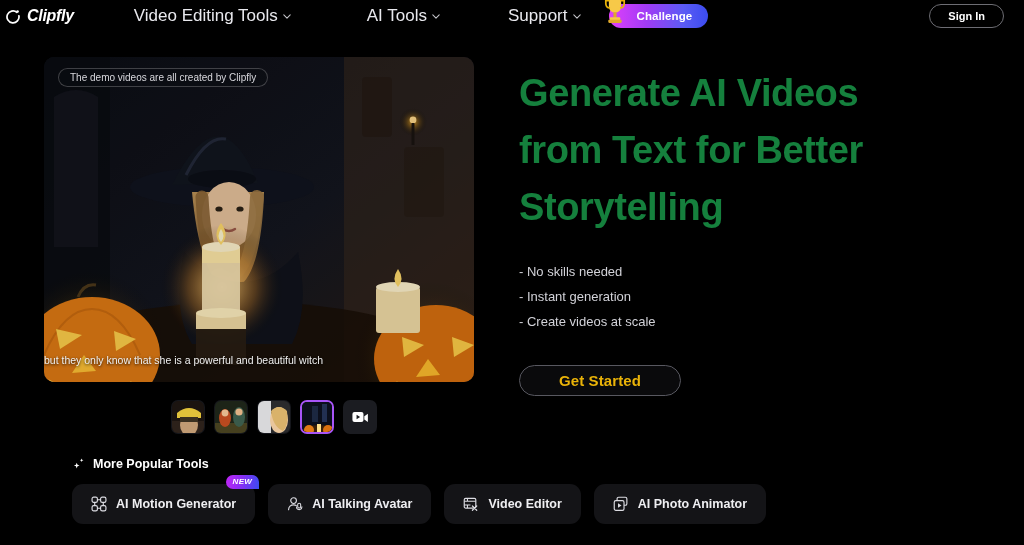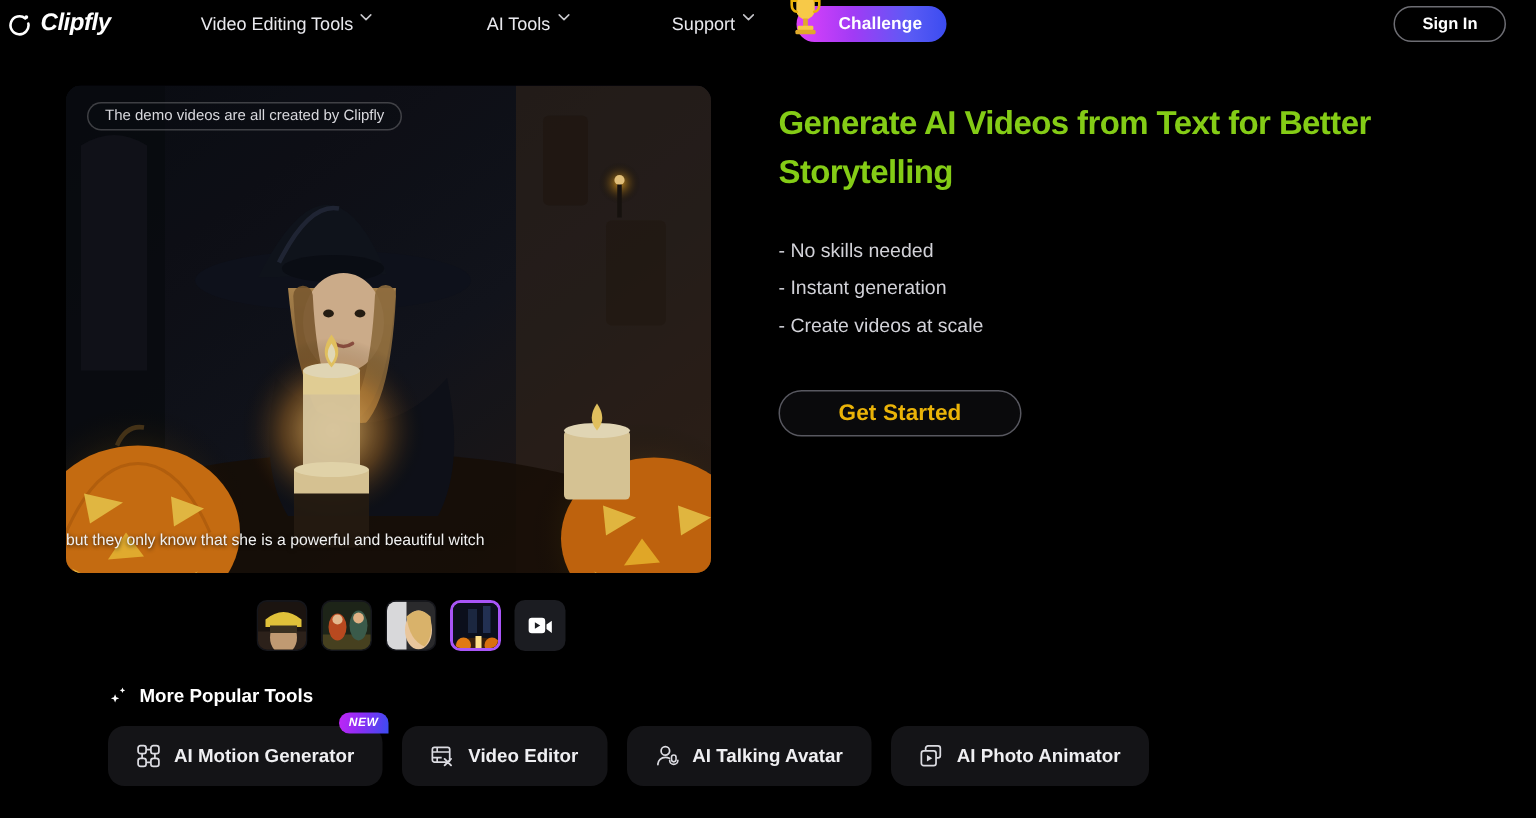--- a/index.html
+++ b/index.html
@@ -24,22 +24,22 @@
     display: flex; align-items: center; gap: 6px;
     margin-right: 46px;
   }
   .logo-mark { width: 15px; height: 15px; display: block; }
   .logo-text {
     font-size: 16px; font-weight: 700; font-style: italic;
     color: #fff; letter-spacing: -0.3px;
   }
   .nav-links { display: flex; align-items: center; gap: 0; }
   .nav-item {
-    display: flex; align-items: flex-start; gap: 5px;
-    color: #e9e9ee; font-size: 12px; font-weight: 400;
+    display: flex; align-items: center; gap: 5px;
+    color: #e9e9ee; font-size: 17px; font-weight: 400;
     padding: 5px 14px; cursor: pointer; white-space: nowrap;
   }
   .chev { width: 8px; height: 5px; display: block; opacity: .85; }
   .challenge {
     display: flex; align-items: center;
     margin-left: 14px; position: relative; cursor: pointer;
     height: 35px;
   }
   .challenge-pill {
     background: linear-gradient(90deg, #e040fb 0%, #a13bf5 38%, #5b5bf5 75%, #3b4cf0 100%);
@@ -108,21 +108,21 @@
   .thumb.active { border: 2px solid #a855f7; }
   .thumb-more {
     width: 34px; height: 34px; border-radius: 7px;
     background: #1b1c21; display: flex; align-items: center;
     justify-content: center; cursor: pointer;
   }
 
   
   .hero-right { padding-left: 45px; padding-top: 8px; }
   .headline {
-    color: #84cc16; font-size: 22px; font-weight: 700;
+    color: #15803d; font-size: 38px; font-weight: 700;
     line-height: 1.5; letter-spacing: -0.4px;
     max-width: 400px;
   }
   .bullets { margin-top: 23px; }
   .bullet {
     color: #d2d2d8; font-size: 13px;
     line-height: 25px; white-space: nowrap;
   }
   .cta {
     margin-top: 31px;
@@ -397,35 +397,35 @@
         <rect x="1.2" y="10.8" width="6" height="6" rx="1.8" stroke="#dcdce2" stroke-width="1.3" fill="none"></rect>
         <rect x="10.8" y="10.8" width="6" height="6" rx="1.8" stroke="#dcdce2" stroke-width="1.3" fill="none"></rect>
         <path d="M7.2 4.2h3.6M7.2 13.8h3.6M4.2 7.2v3.6M13.8 7.2v3.6" stroke="#dcdce2" stroke-width="1.3"></path>
       </svg>
       <span>AI Motion Generator</span>
       <span class="new-badge">NEW</span>
     </div>
 
     <div class="tool">
       <svg class="ti" viewBox="0 0 18 18">
-        <rect x="1.4" y="2.6" width="13" height="11" rx="1.6" stroke="#dcdce2" stroke-width="1.3" fill="none"></rect>
-        <path d="M1.4 6h13M1.4 10.2h7M5 2.6v3.4M5 10.2v3.4" stroke="#dcdce2" stroke-width="1.2"></path>
-        <path d="M10.6 11.2l4.8 4.8M15.4 11.2l-4.8 4.8" stroke="#dcdce2" stroke-width="1.4" stroke-linecap="round"></path>
-      </svg>
-      <span>Video Editor</span>
-    </div>
-
-    <div class="tool">
-      <svg class="ti" viewBox="0 0 18 18">
         <circle cx="7.4" cy="5.2" r="3.2" stroke="#dcdce2" stroke-width="1.3" fill="none"></circle>
         <path d="M1.8 15.4c0-3.3 2.5-5.4 5.6-5.4 1.1 0 2.1.25 3 .7" stroke="#dcdce2" stroke-width="1.3" fill="none" stroke-linecap="round"></path>
         <rect x="12" y="8.2" width="3.4" height="5.2" rx="1.7" stroke="#dcdce2" stroke-width="1.2" fill="none"></rect>
         <path d="M10.6 12.2a3.1 3.1 0 0 0 6.2 0" stroke="#dcdce2" stroke-width="1.2" fill="none" stroke-linecap="round"></path>
       </svg>
       <span>AI Talking Avatar</span>
+    </div>
+
+    <div class="tool">
+      <svg class="ti" viewBox="0 0 18 18">
+        <rect x="1.4" y="2.6" width="13" height="11" rx="1.6" stroke="#dcdce2" stroke-width="1.3" fill="none"></rect>
+        <path d="M1.4 6h13M1.4 10.2h7M5 2.6v3.4M5 10.2v3.4" stroke="#dcdce2" stroke-width="1.2"></path>
+        <path d="M10.6 11.2l4.8 4.8M15.4 11.2l-4.8 4.8" stroke="#dcdce2" stroke-width="1.4" stroke-linecap="round"></path>
+      </svg>
+      <span>Video Editor</span>
     </div>
 
     <div class="tool">
       <svg class="ti" viewBox="0 0 18 18">
         <rect x="4.6" y="1.4" width="11" height="9" rx="1.8" stroke="#dcdce2" stroke-width="1.3" fill="none"></rect>
         <rect x="1.4" y="5.2" width="11" height="11" rx="1.8" stroke="#dcdce2" stroke-width="1.3" fill="#141417"></rect>
         <path d="M5.6 8.2l4 2.5-4 2.5z" fill="#dcdce2"></path>
       </svg>
       <span>AI Photo Animator</span>
     </div>

